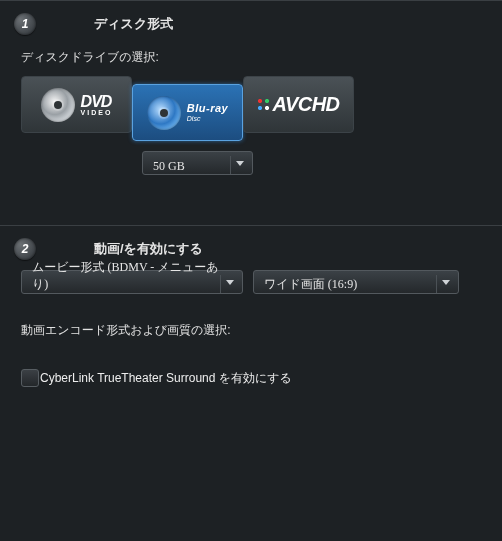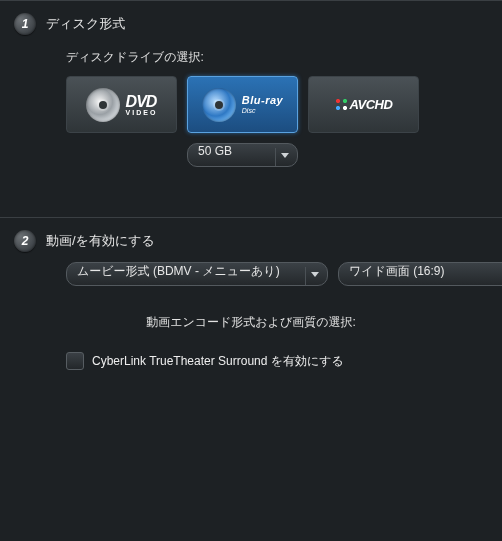--- a/index.html
+++ b/index.html
@@ -20,40 +20,41 @@
   padding: 12px 14px 10px;
 }
 .step-badge {
   width: 22px; height: 22px; border-radius: 50%;
   background: radial-gradient(circle at 30% 30%, #6b7074, #2d3237);
   display: flex; align-items: center; justify-content: center;
   font-weight: bold; font-style: italic; font-size: 12px;
   color: #fff;
   box-shadow: inset 0 0 3px rgba(0,0,0,.6), 0 1px 1px rgba(0,0,0,.5);
 }
-.section-title { font-size: 13px; font-weight: normal; white-space: nowrap; }
-
-.body-indent { padding: 0 66px; }
+.section-title { font-size: 13px; font-weight: bold; white-space: nowrap; margin-left: 48px; }
+
+.body-indent { padding: 0 21px; }
 .sub-label { font-size: 12px; color: #e2e2e2; margin-bottom: 10px; margin-top: 4px; }
-.spacer-top { margin-top: 28px; text-align: center; }
-
-.disc-row { display: flex; gap: 10px; margin-bottom: 10px; }
+.spacer-top { margin-top: 28px; }
+
+.disc-row { display: flex; margin-bottom: 10px; }
 .disc-tile {
   width: 111px; height: 57px;
   border: 1px solid #3c4348;
   border-radius: 4px;
   background: linear-gradient(#4a5156, #2f3538);
   display: flex; align-items: center; justify-content: center;
   position: relative;
   cursor: pointer;
 }
 .disc-tile.selected {
   background: linear-gradient(#2b72b5, #1c4d80);
   border-color: #5aa2e0;
   box-shadow: 0 0 4px rgba(60,160,255,.5);
+  margin-top: 8px;
 }
 .disc-logo { display: flex; align-items: center; gap: 6px; }
 .disc-circle {
   width: 34px; height: 34px; border-radius: 50%;
   background: radial-gradient(circle at 40% 40%, #f5f5f5, #9aa0a5 45%, #d0d5d9 70%);
   box-shadow: inset 0 0 3px rgba(0,0,0,.5);
   position: relative;
 }
 .disc-circle::after {
   content: ""; position: absolute; left: 50%; top: 50%;
@@ -73,65 +74,66 @@
   display: block; font-size: 7px; letter-spacing: 2px; font-style: normal;
   text-align: center; margin-top: -2px;
 }
 .logo-bd {
   font-style: italic; font-size: 11px; color: #fff; line-height: 1;
 }
 .logo-bd .top { font-weight: bold; letter-spacing: .5px; }
 .logo-bd .mid { font-size: 7px; margin-top: 1px; }
 .logo-avchd {
   font-family: Arial, sans-serif; font-weight: bold;
-  font-style: italic; font-size: 13px; letter-spacing: -.5px;
+  font-style: italic; font-size: 20px; letter-spacing: -.5px;
   color: #fff;
   display: flex; align-items: center; gap: 2px;
 }
 .avchd-dots {
   width: 13px; height: 13px;
   background:
     radial-gradient(circle at 3px 3px, #e33 2px, transparent 2.2px),
     radial-gradient(circle at 10px 3px, #3c6 2px, transparent 2.2px),
     radial-gradient(circle at 3px 10px, #4af 2px, transparent 2.2px),
     radial-gradient(circle at 10px 10px, #fff 2px, transparent 2.2px);
 }
 
 .select {
   height: 24px;
   background: linear-gradient(#3b4146, #24282b);
   border: 1px solid #53595e;
-  border-radius: 10px;
-  display: flex; align-items: flex-start;
+  border-radius: 3px;
+  display: flex; align-items: flex-end;
   padding: 0 10px;
   position: relative;
   cursor: pointer;
   font-size: 12px;
   color: #e6e6e6;
+  font-family: Liberation Serif, serif;
 }
 .select .arrow {
   position: absolute; right: 8px; top: 50%;
   width: 0; height: 0; margin-top: -2px;
   border-left: 4px solid transparent;
   border-right: 4px solid transparent;
   border-top: 5px solid #cfd3d6;
 }
 .select .arrow::before {
   content: ""; position: absolute; left: -10px; top: -10px;
   width: 1px; height: 18px; background: #4b5156;
 }
 
 .capacity { width: 111px; margin-left: 121px; }
 
 .row { display: flex; gap: 10px; }
 .row .select { flex: 0 0 auto; }
-.w-210 { width: 262px; }
-.w-right { width: 236px; }
-
-.check-row { display: flex; align-items: center; gap: 8px; margin-top: 21px; }
+.w-210 { width: 222px; }
+.w-right { width: 206px; }
+
+.check-row { display: flex; align-items: center; gap: 1px; margin-top: 30px; }
 .checkbox {
   width: 18px; height: 18px; border-radius: 3px;
   background: linear-gradient(#3b4045, #23272a);
   border: 1px solid #575d62;
   cursor: pointer;
 }
 .check-label { font-size: 12px; color: #eee; }
 </style>
 </head>
 <body>

